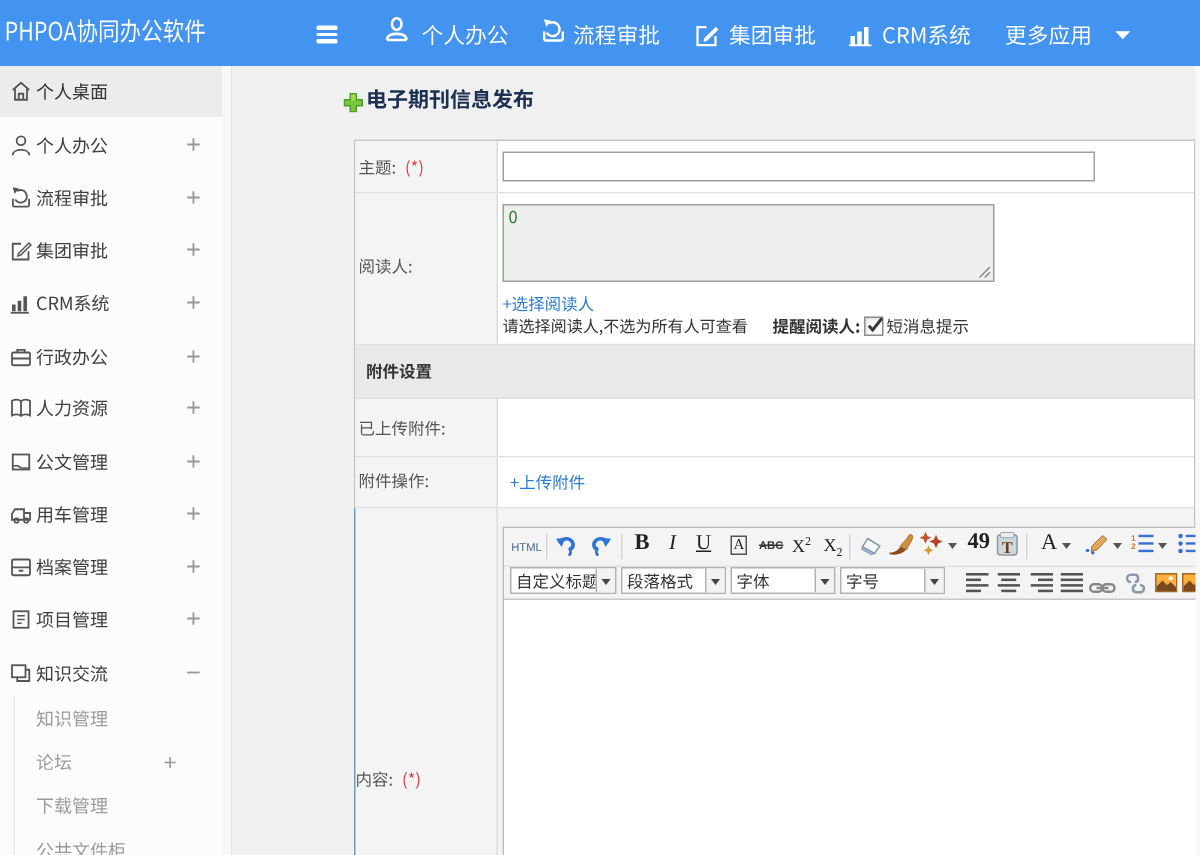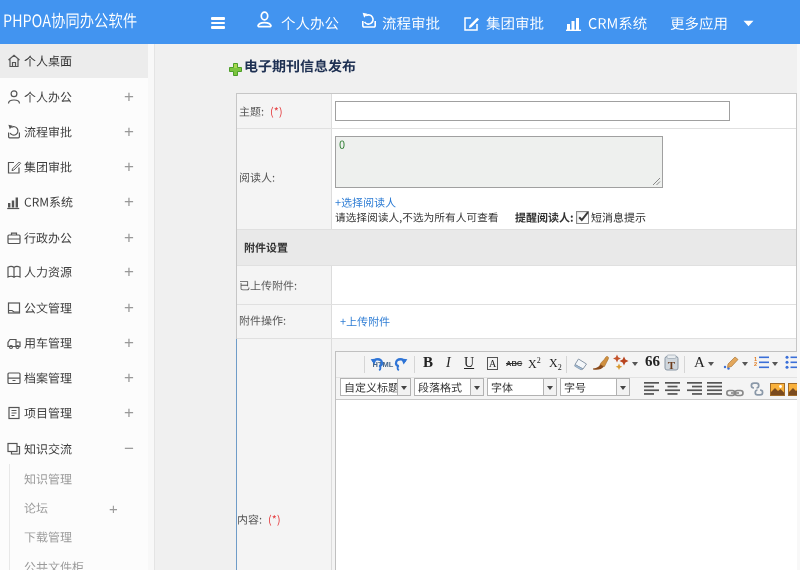--- a/index.html
+++ b/index.html
@@ -514,21 +514,21 @@
           <g fill="#e4393c">
             <use href="#gR_0028" transform="translate(0.0 9.7) scale(0.0110)"></use>
             <use href="#gR_002A" transform="translate(3.7 9.7) scale(0.0110)"></use>
             <use href="#gR_0029" transform="translate(8.9 9.7) scale(0.0110)"></use>
           </g>
         </svg>
       </div>
       <div class="dcell" style="background:#f4f4f4;">
         <div id="editor">
           <div id="tb1">
-            <span class="ti" style="left:3px;top:5px;width:24px;height:16px;font-size:7.5px;font-weight:bold;color:#47688c;line-height:16px;text-align:center;margin-left:32px;">HTML</span>
+            <span class="ti" style="left:3px;top:5px;width:24px;height:16px;font-size:7.5px;font-weight:normal;color:#47688c;line-height:16px;text-align:center;">HTML</span>
             <span class="sep" style="left:28px;"></span>
             <span class="ti" style="left:34px;top:3px;"><svg width="15" height="17" viewBox="0 0 15 17">
                 <path d="M3.2 7.2 C4.2 4.4 8.2 3.2 10.6 5.2 C13 7.2 12.4 10.6 9.4 11.2" fill="none" stroke="#2e74d6" stroke-width="2.4"></path>
                 <path d="M0.6 4.2 L6.8 3.6 L4.4 9.6 Z" fill="#2e74d6"></path>
                 <path d="M9.2 10.6 C11 11.8 10.8 14 9.2 15.4" fill="none" stroke="#2e74d6" stroke-width="1.8"></path>
               </svg></span>
             <span class="ti" style="left:57px;top:3px;"><svg width="15" height="17" viewBox="0 0 15 17">
                 <path d="M11.8 7.2 C10.8 4.4 6.8 3.2 4.4 5.2 C2 7.2 2.6 10.6 5.6 11.2" fill="none" stroke="#2e74d6" stroke-width="2.4"></path>
                 <path d="M14.4 4.2 L8.2 3.6 L10.6 9.6 Z" fill="#2e74d6"></path>
                 <path d="M5.8 10.6 C4 11.8 4.2 14 5.8 15.4" fill="none" stroke="#2e74d6" stroke-width="1.8"></path>
@@ -549,21 +549,21 @@
             <span class="ti" style="left:256px;top:2px;"><svg width="18" height="17" viewBox="0 0 18 17">
                 <path d="M1 14.5 C5.5 14 7 12.5 8.5 10 L12 12.5 C10 15 6 16.5 1 15.5 Z" fill="#8a4a1a"></path>
                 <path d="M8 10.5 C9.5 7.5 12 6.5 13.5 3.5 C14.5 1.5 17 2.5 16.5 4.5 C15.5 7.5 13.5 9.5 12.5 12.5 L8 10.5 Z" fill="#cf8f3f" stroke="#9a6020" stroke-width="0.5"></path>
               </svg></span>
             <span class="ti" style="left:277px;top:2px;"><svg width="18" height="17" viewBox="0 0 18 17">
                 <path d="M4 0.5 L5.2 3.3 L8 4.5 L5.2 5.7 L4 8.5 L2.8 5.7 L0 4.5 L2.8 3.3 Z" fill="#c4542c"></path>
                 <path d="M11 2.5 L12.4 5.6 L15.5 7 L12.4 8.4 L11 11.5 L9.6 8.4 L6.5 7 L9.6 5.6 Z" fill="#b8441f"></path>
                 <path d="M6 9.5 L7 11.8 L9.3 12.8 L7 13.8 L6 16.1 L5 13.8 L2.7 12.8 L5 11.8 Z" fill="#d89a30"></path>
               </svg></span>
             <span class="dar" style="left:296px;top:10px;"></span>
-            <span class="ti tserif" style="left:309px;top:1px;font-size:15px;font-weight:bold;color:#222;">66</span>
+            <span class="ti tserif" style="left:309px;top:1px;font-size:15px;font-weight:bold;color:#222;">49</span>
             <span class="ti" style="left:328px;top:2px;"><svg width="15" height="17" viewBox="0 0 15 17">
                 <rect x="1" y="2.5" width="13" height="13.5" rx="2" fill="#cfd6dc" stroke="#8a97a5" stroke-width="1"></rect>
                 <rect x="3" y="1" width="9" height="3.5" rx="1.2" fill="#e8ecef" stroke="#9aa5b0" stroke-width="0.7"></rect>
                 <text x="7.5" y="14.5" font-size="11" font-weight="bold" fill="#6a3a1a" text-anchor="middle" font-family="Liberation Serif">T</text>
               </svg></span>
             <span class="sep" style="left:348px;"></span>
             <span class="ti tserif" style="left:358px;top:2px;font-size:15px;color:#222;">A</span>
             <span class="dar" style="left:372px;top:10px;"></span>
             <span class="ti" style="left:386px;top:3px;"><svg width="18" height="16" viewBox="0 0 18 16">
                 <circle cx="3" cy="12" r="1.2" fill="#3a6fd8"></circle>

